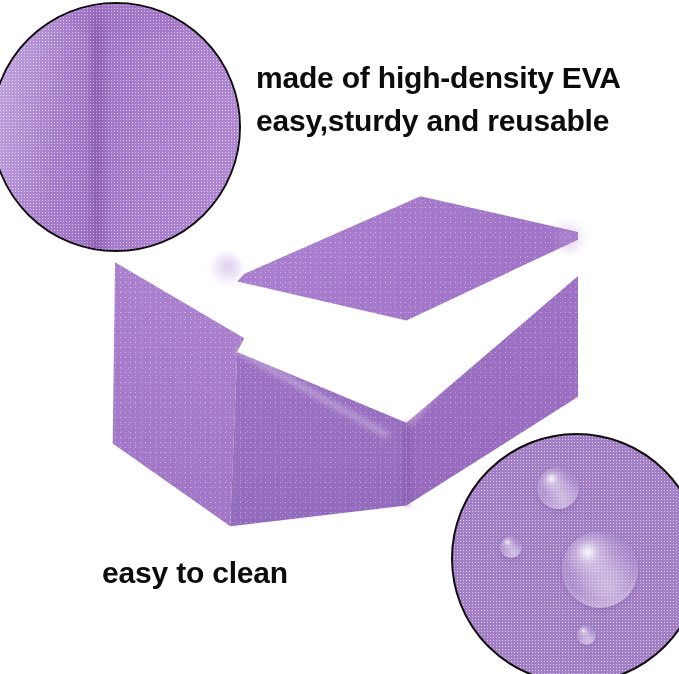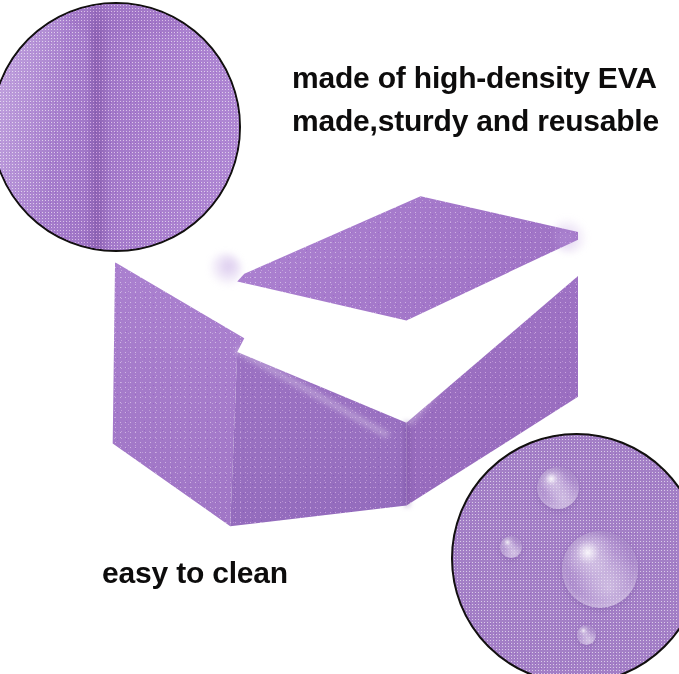--- a/index.html
+++ b/index.html
@@ -214,21 +214,20 @@
     font-weight: 700;
     font-size: 30px;
     line-height: 43px;
     letter-spacing: -.2px;
     white-space: nowrap;
   }
   #caption-eva {
     left: 256px;
     top: 56px;
     text-align: left;
-    margin-left: 36px;
   }
   #caption-clean {
     left: 60px;
     top: 551px;
     width: 270px;
     text-align: center;
     white-space: normal;
   }
   .caption-line { display: block; }
   #caption-eva .caption-line { text-align: left; }
@@ -270,20 +269,20 @@
   <div class="callout" id="callout-droplets">
     <div class="foam-noise fine"></div>
     <div class="drop" id="drop-medium"></div>
     <div class="drop" id="drop-small"></div>
     <div class="drop" id="drop-large"></div>
     <div class="drop" id="drop-tiny"></div>
   </div>
 
   <div class="caption" id="caption-eva">
     <span class="caption-line">made of high-density EVA</span>
-    <span class="caption-line">made,sturdy and reusable</span>
+    <span class="caption-line">easy,sturdy and reusable</span>
   </div>
 
   <div class="caption" id="caption-clean">
     <span class="caption-line">easy to clean</span>
   </div>
 
 </div>
 
 </body></html>

